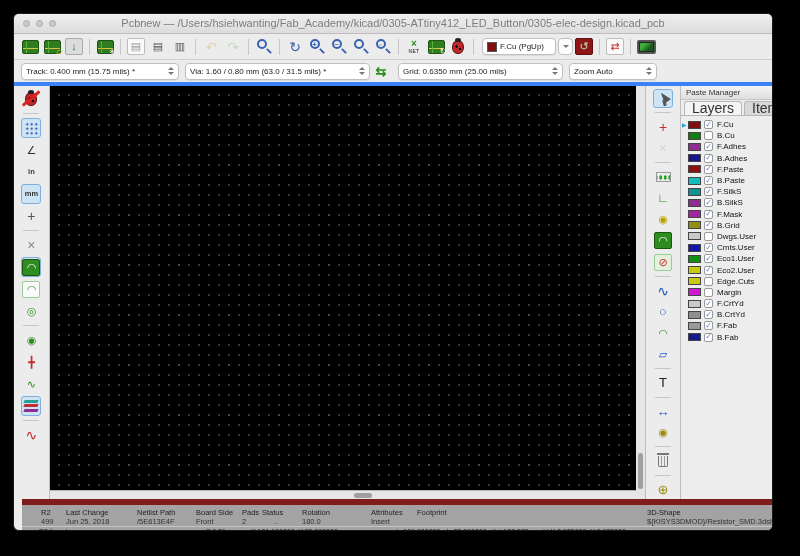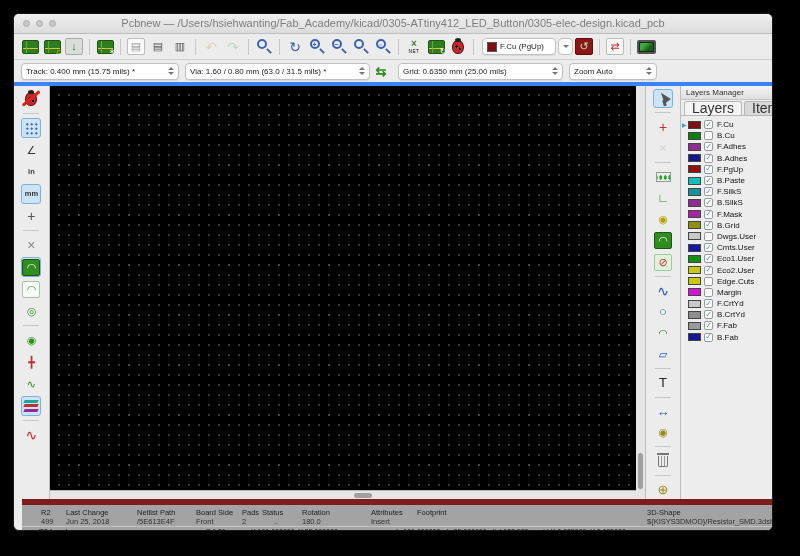--- a/index.html
+++ b/index.html
@@ -458,21 +458,21 @@
             <span class="trashic"></span>
           </div>
           <div class="vsep"></div>
           <div class="tbtn">
             <span class="gbox" style="">
               <span class="g" style="color:#9a8a10;font-size:13px;">⊕</span>
             </span>
           </div>
         </div>
       <div class="layerspanel">
-        <div class="paneltitle">Layers Manager</div>
+        <div class="paneltitle">Paste Manager</div>
         <div class="tabs">
           <div class="tab active">Layers</div>
           <div class="tab">Items</div>
         </div>
         <div class="layerlist" id="layerList">
             <div class="lrow">
               <span class="rowarrow">▶</span>
               <span class="lswatch" style="background:#7f1010"></span>
               <span class="lcheck">✓</span>
               <span class="lname">F.Cu</span>
@@ -492,21 +492,21 @@
             <div class="lrow">
               <span class="rowarrow"></span>
               <span class="lswatch" style="background:#16168f"></span>
               <span class="lcheck">✓</span>
               <span class="lname">B.Adhes</span>
             </div>
             <div class="lrow">
               <span class="rowarrow"></span>
               <span class="lswatch" style="background:#8f1010"></span>
               <span class="lcheck">✓</span>
-              <span class="lname">F.PgUp</span>
+              <span class="lname">F.Paste</span>
             </div>
             <div class="lrow">
               <span class="rowarrow"></span>
               <span class="lswatch" style="background:#12bdbd"></span>
               <span class="lcheck">✓</span>
               <span class="lname">B.Paste</span>
             </div>
             <div class="lrow">
               <span class="rowarrow"></span>
               <span class="lswatch" style="background:#0f9595"></span>

